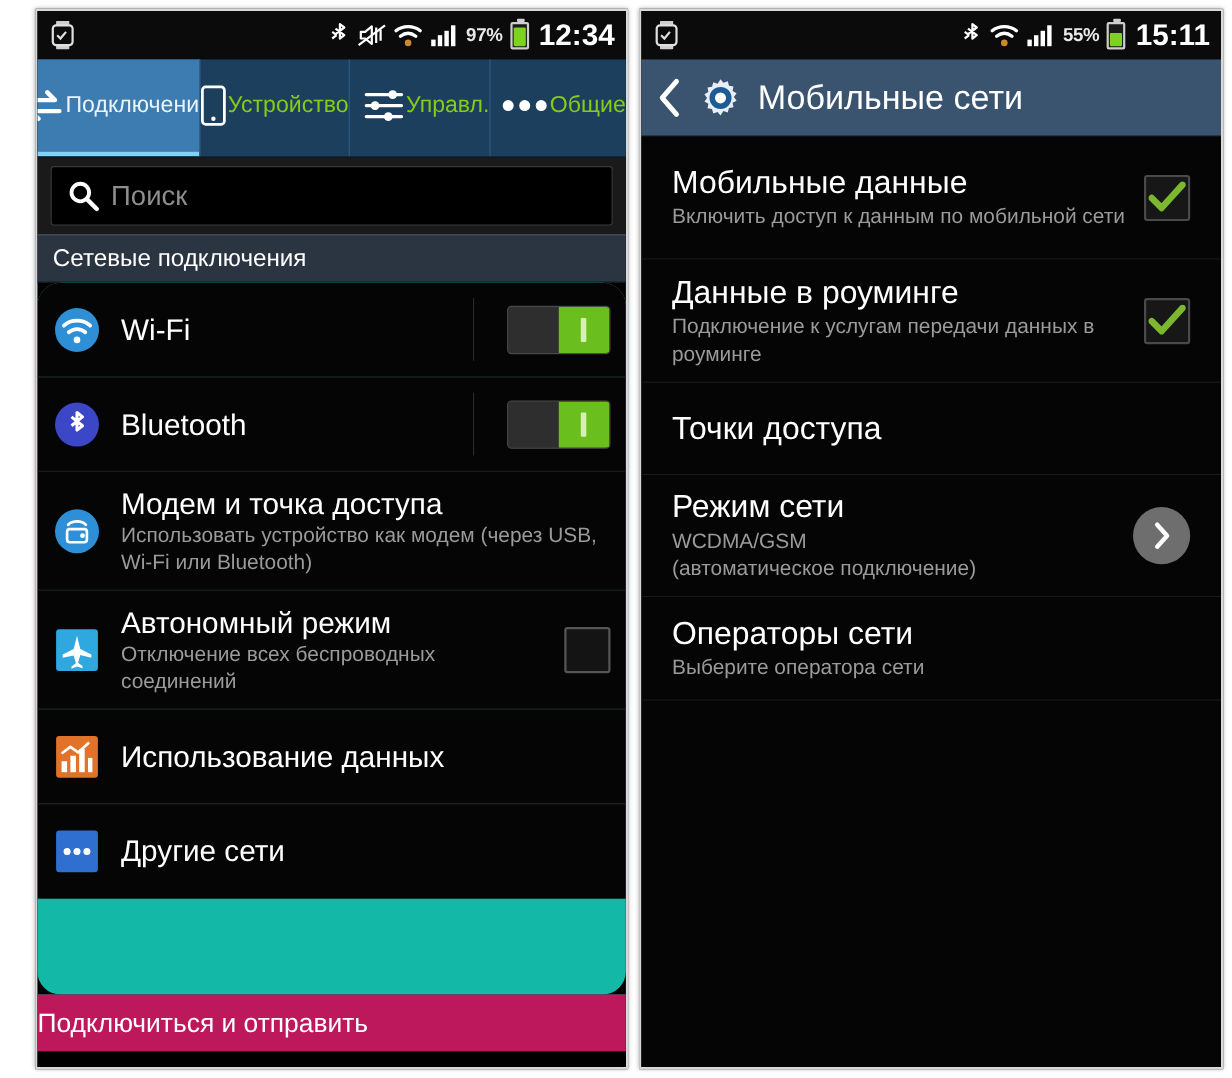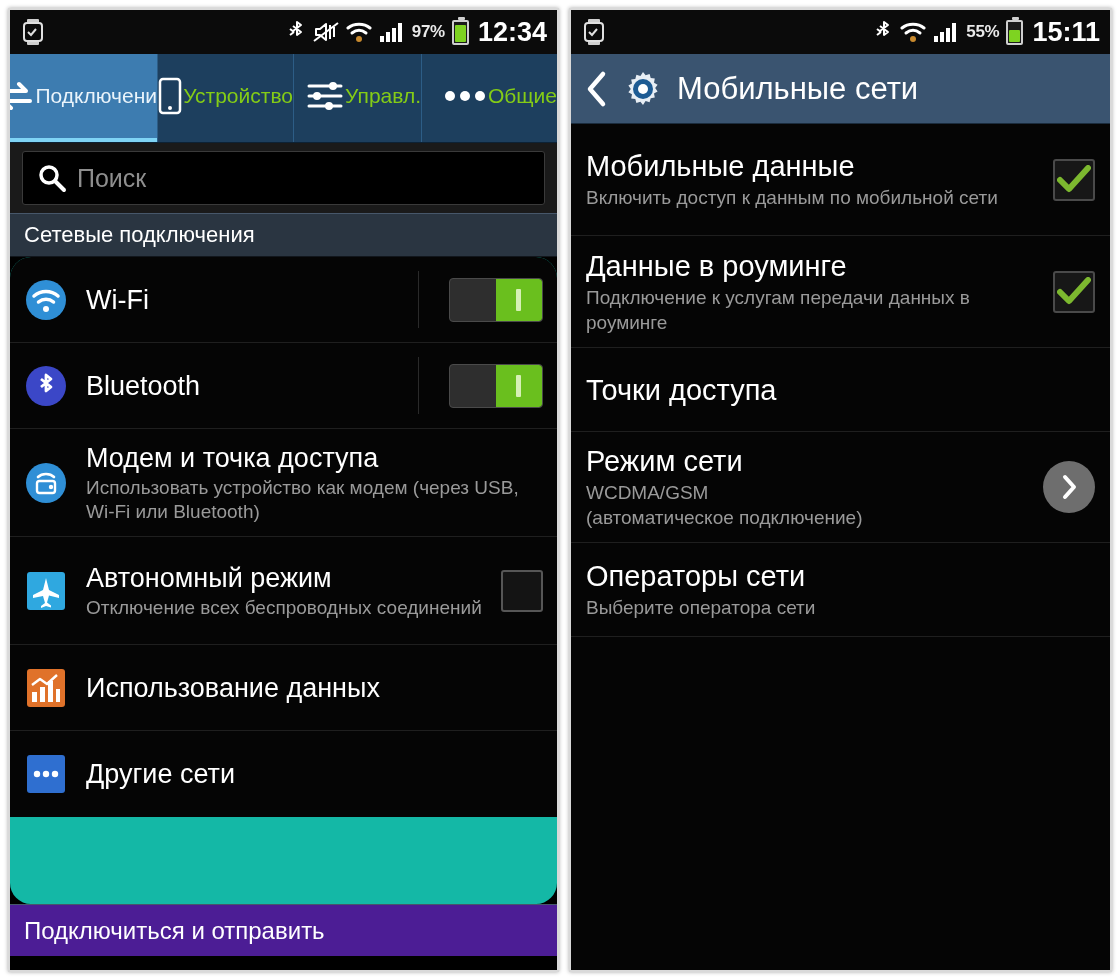--- a/index.html
+++ b/index.html
@@ -19,21 +19,21 @@
   .phone{
     position:relative;
     background:#000;
     border:2px solid #d9d9d9;
     box-shadow:0 0 4px rgba(0,0,0,.35);
     box-sizing:border-box;
     overflow:hidden;
     display:flex;
     flex-direction:column;
   }
-  .phone-left{width:553px;}
+  .phone-left{width:553px;margin-left:24px;}
   .phone-right{width:545px;}
 
   
   .statusbar{
     height:44px;flex:0 0 44px;
     background:#0b0b0b;
     display:flex;align-items:center;
     padding:0 10px 0 12px;
     box-sizing:border-box;
     color:#fff;
@@ -192,23 +192,22 @@
     border-radius:3px;
     background:#141414;
     display:flex;align-items:center;justify-content:center;
     box-sizing:border-box;
   }
   .chk.checked{border-color:#4a4a4a;background:#171717;}
 
   
   .bottombar{
     flex:0 0 52px;
-    background:#4c1d95;
-    display:flex;align-items:center;
-    padding-left:14px;
+    background:#be185d;
+    display:flex;align-items:center;
     box-sizing:border-box;
     border-top:1px solid #47576a;
   }
   .bottombar span{color:#ffffff;font-size:24px;}
   .bottomblack{flex:0 0 14px;background:#000;}
 
   
   .apphdr{
     flex:0 0 70px;
     background:#3a5470;
@@ -216,21 +215,21 @@
     padding:0 14px;
     box-sizing:border-box;
     gap:14px;
     border-bottom:1px solid #1b2c3d;
   }
   .apphdr-title{
     color:#ffffff;font-size:31px;line-height:36px;
   }
   .r-row{
     display:flex;align-items:center;
-    padding:0 15px;
+    padding:0 28px;
     box-sizing:border-box;
     border-bottom:1px solid #1f1f1f;
     background:#050505;
     min-height:80px;
   }
   .r-txt{flex:1 1 auto;padding:12px 0;min-width:0;}
   .r-title{color:#ffffff;font-size:29px;line-height:34px;}
   .r-sub{color:#9a9a9a;font-size:19px;line-height:25px;margin-top:2px;}
   .r-ctrl{flex:0 0 auto;margin-left:16px;display:flex;align-items:center;}
   .arrowbtn{

